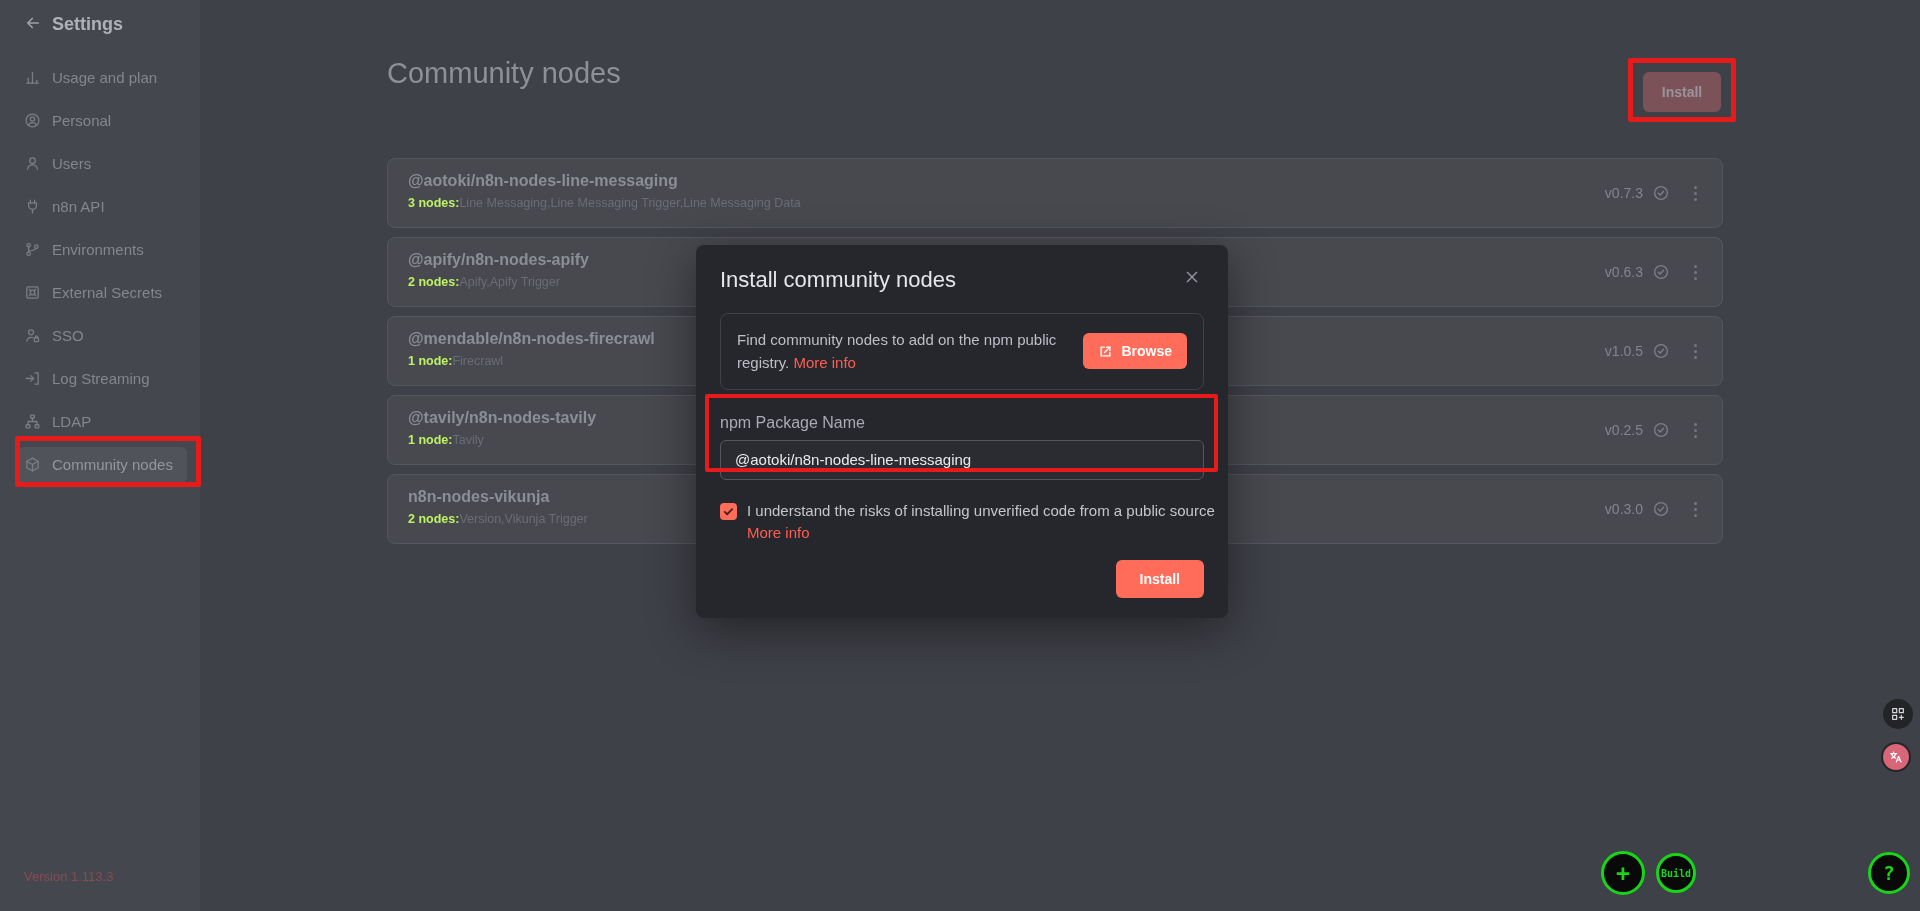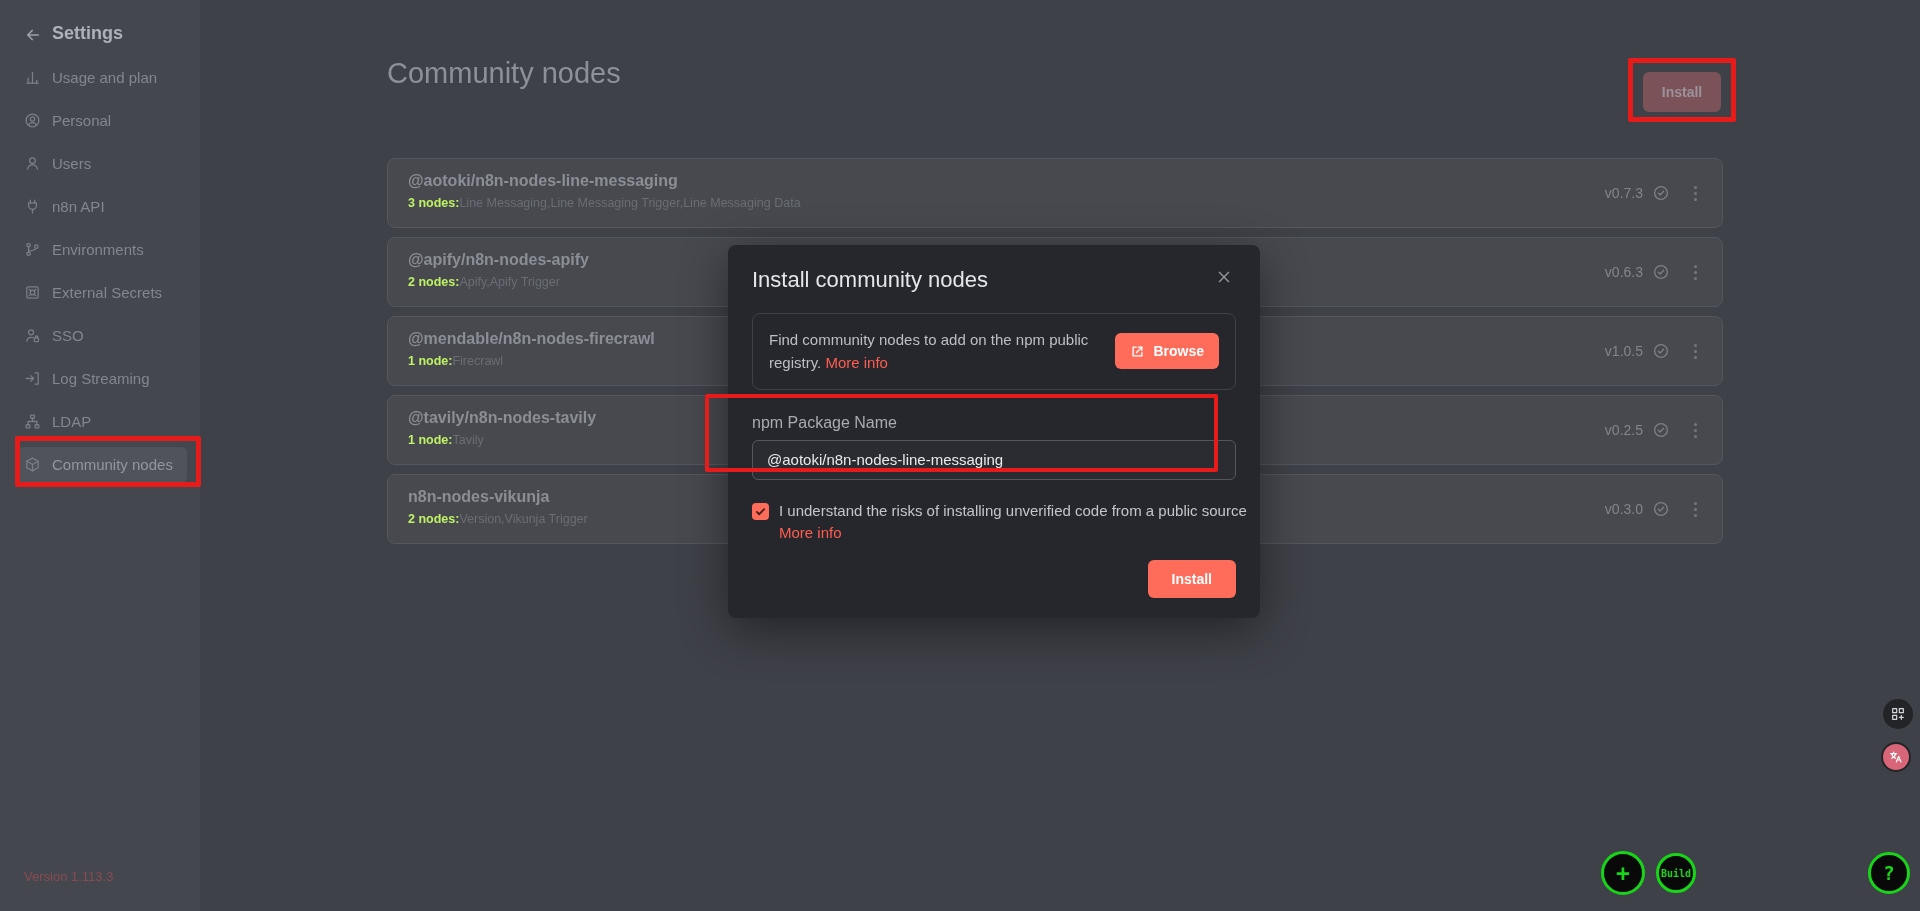--- a/index.html
+++ b/index.html
@@ -2,21 +2,21 @@
 <html><head>
 <meta charset="utf-8">
 <style>
   * { margin:0; padding:0; box-sizing:border-box; }
   html,body { width:1920px; height:911px; }
   body { font-family:"Liberation Sans", sans-serif; background:#3f4148; overflow:hidden; }
   .app { position:relative; width:1920px; height:911px; background:#3f4148; overflow:hidden; }
 
   
   .sidebar { position:absolute; left:0; top:0; width:200px; height:911px; background:#45474f; z-index:2; }
-  .sb-header { position:absolute; left:0; top:14px; width:100%; height:30px; display:flex; align-items:flex-end; }
+  .sb-header { position:absolute; left:0; top:14px; width:100%; height:30px; display:flex; align-items:flex-start; }
   .sb-back { width:18px; height:18px; margin-left:24px; color:#9fa1a9; display:inline-flex; }
   .sb-back svg { width:18px; height:18px; }
   .sb-title { margin-left:10px; font-size:18px; font-weight:700; color:#afb1b9; }
   .sb-items { position:absolute; top:56px; left:0; right:0; }
   .sb-item { height:43px; display:flex; align-items:center; cursor:pointer; }
   .sb-item-inner { margin-left:18px; margin-right:13px; flex:1; height:36px; border-radius:6px; display:flex; align-items:center; padding-left:6px; }
   .sb-item.selected .sb-item-inner { background:#51535b; }
   .sb-icon { width:17px; height:17px; color:#7c7e86; display:inline-flex; flex:none; }
   .sb-icon svg { width:17px; height:17px; }
   .sb-label { margin-left:11px; font-size:15px; color:#84868e; white-space:nowrap; }
@@ -33,21 +33,21 @@
   .card-sub { position:absolute; left:20px; top:37px; font-size:12.5px; color:#6b6d75; }
   .card-sub .count { color:#bef264; font-weight:600; margin-right:0; }
   .card-right { position:absolute; right:14px; top:0; height:100%; display:flex; align-items:center; }
   .card-ver { font-size:14px; color:#83858d; }
   .card-check { width:18px; height:18px; margin-left:9px; color:#7d7f87; display:inline-flex; }
   .card-check svg { width:18px; height:18px; }
   .kebab { width:26px; height:34px; margin-left:12px; display:flex; flex-direction:column; align-items:center; justify-content:center; gap:3px; cursor:pointer; }
   .kebab i { width:3px; height:3px; border-radius:50%; background:#75777f; }
 
   
-  .modal { position:absolute; left:728px; top:245px; width:532px; height:373px; background:#26272c; border-radius:8px;
+  .modal { position:absolute; left:696px; top:245px; width:532px; height:373px; background:#26272c; border-radius:8px;
            box-shadow:0 12px 48px rgba(0,0,0,.45); padding:22px 24px; z-index:50; overflow:hidden; }
   .modal-head { display:flex; align-items:flex-start; justify-content:space-between; }
   .modal-title { font-size:22px; font-weight:500; color:#e5e6e9; }
   .modal-close { width:20px; height:20px; color:#9598a0; cursor:pointer; display:inline-flex; margin-top:2px; }
   .modal-close svg { width:16px; height:16px; }
   .callout { margin-top:20px; border:1px solid #404147; border-radius:8px; padding:14px 16px; display:flex; align-items:center; gap:16px; }
   .callout-text { flex:1; font-size:15px; line-height:1.55; color:#bdbfc5; }
   .link { color:#ff5d50; cursor:pointer; }
   .browse-btn { flex:none; height:36px; padding:0 15px; background:#ff6d5a; border:none; border-radius:6px; color:#fff;
                 font-size:14px; font-weight:700; font-family:inherit; display:inline-flex; align-items:center; gap:8px; cursor:pointer; }

